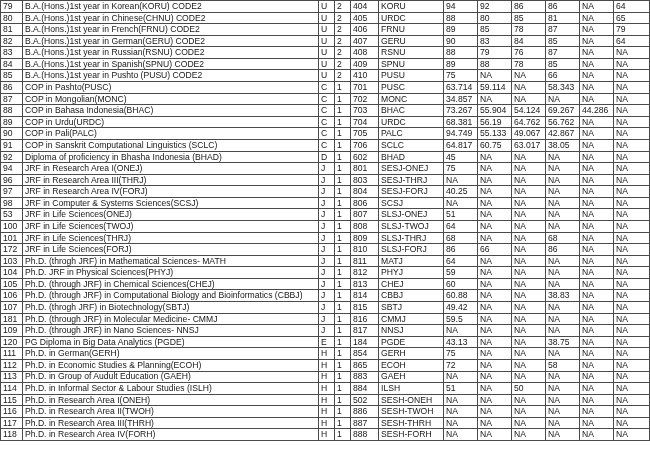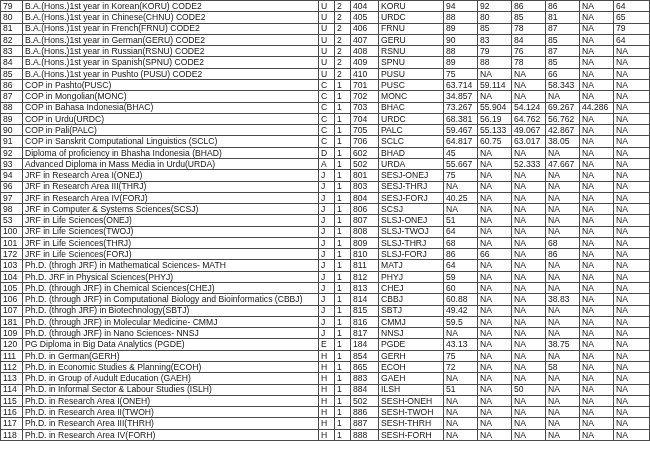--- a/index.html
+++ b/index.html
@@ -212,21 +212,21 @@
         <td>NA</td>
         <td>NA</td>
       </tr>
       <tr>
         <td>90</td>
         <td>COP in Pali(PALC)</td>
         <td>C</td>
         <td>1</td>
         <td>705</td>
         <td>PALC</td>
-        <td>59.467</td>
+        <td>94.749</td>
         <td>55.133</td>
         <td>49.067</td>
         <td>42.867</td>
         <td>NA</td>
         <td>NA</td>
       </tr>
       <tr>
         <td>91</td>
         <td>COP in Sanskrit Computational Linguistics (SCLC)</td>
         <td>C</td>
@@ -248,34 +248,20 @@
         <td>602</td>
         <td>BHAD</td>
         <td>45</td>
         <td>NA</td>
         <td>NA</td>
         <td>NA</td>
         <td>NA</td>
         <td>NA</td>
       </tr>
       <tr>
-        <td>93</td>
-        <td>Advanced Diploma in Mass Media in Urdu(URDA)</td>
-        <td>A</td>
-        <td>1</td>
-        <td>502</td>
-        <td>URDA</td>
-        <td>55.667</td>
-        <td>NA</td>
-        <td>52.333</td>
-        <td>47.667</td>
-        <td>NA</td>
-        <td>NA</td>
-      </tr>
-      <tr>
         <td>94</td>
         <td>JRF in Research Area I(ONEJ)</td>
         <td>J</td>
         <td>1</td>
         <td>801</td>
         <td>SESJ-ONEJ</td>
         <td>75</td>
         <td>NA</td>
         <td>NA</td>
         <td>NA</td>

